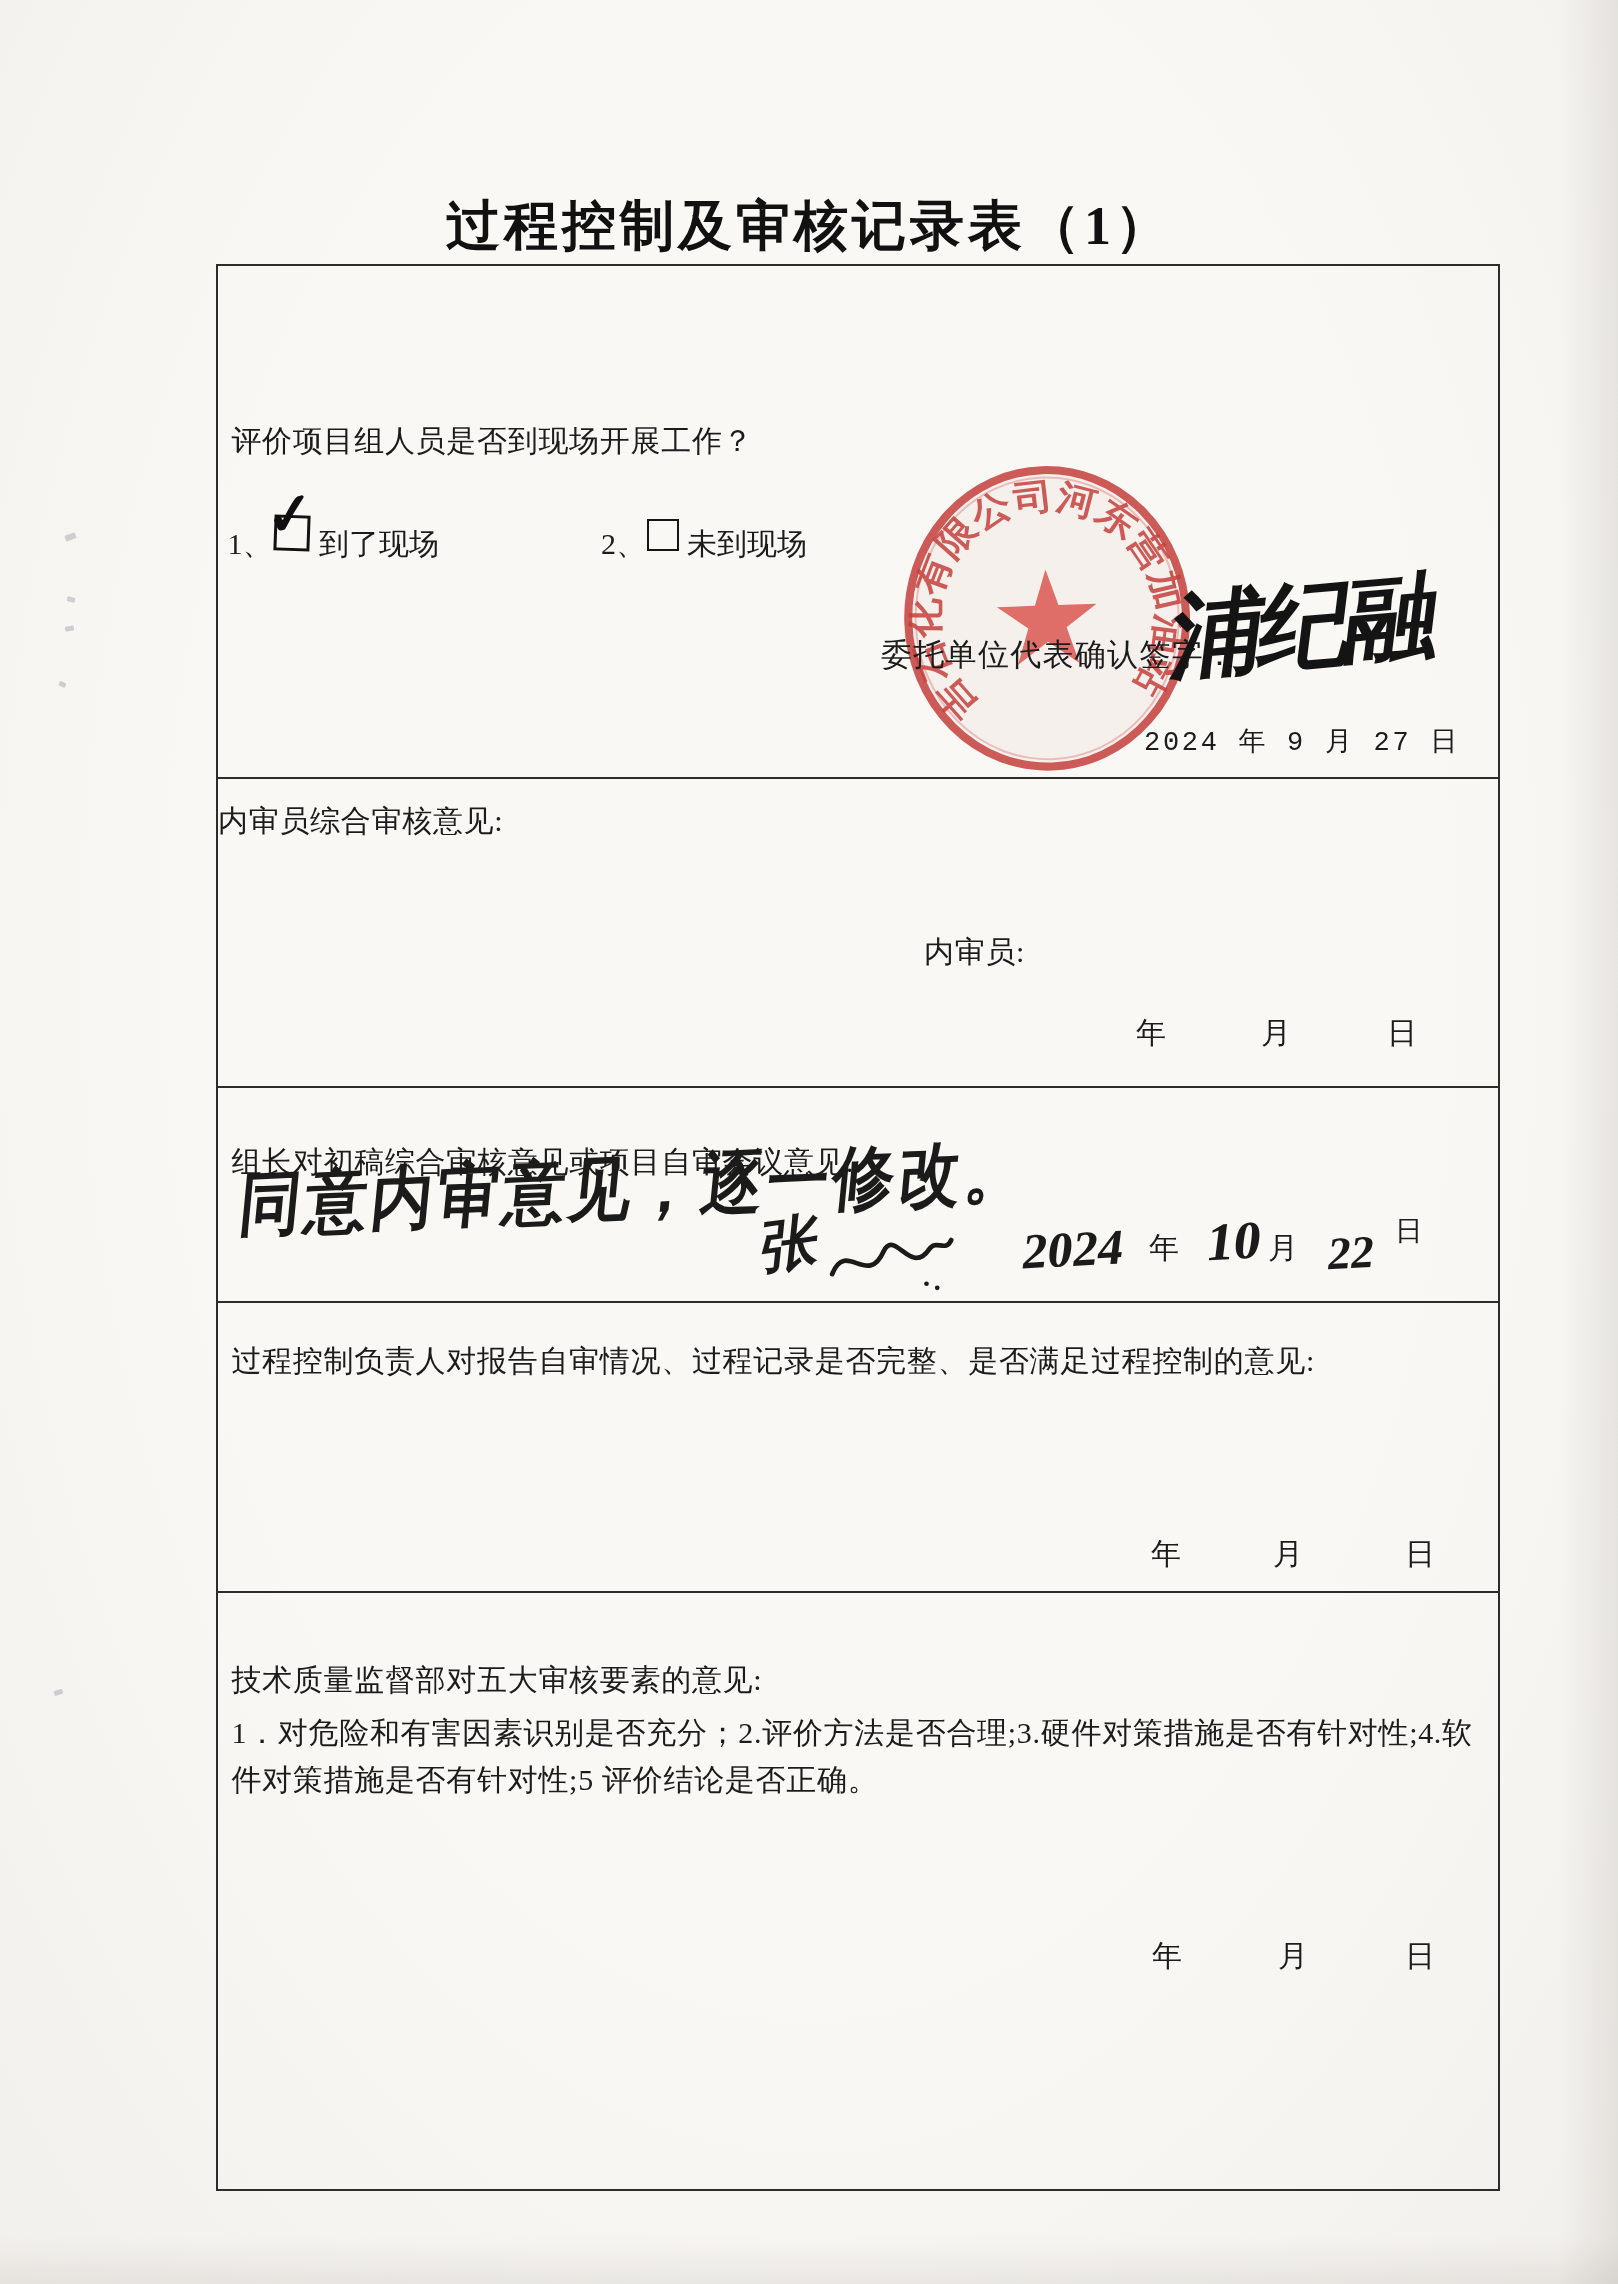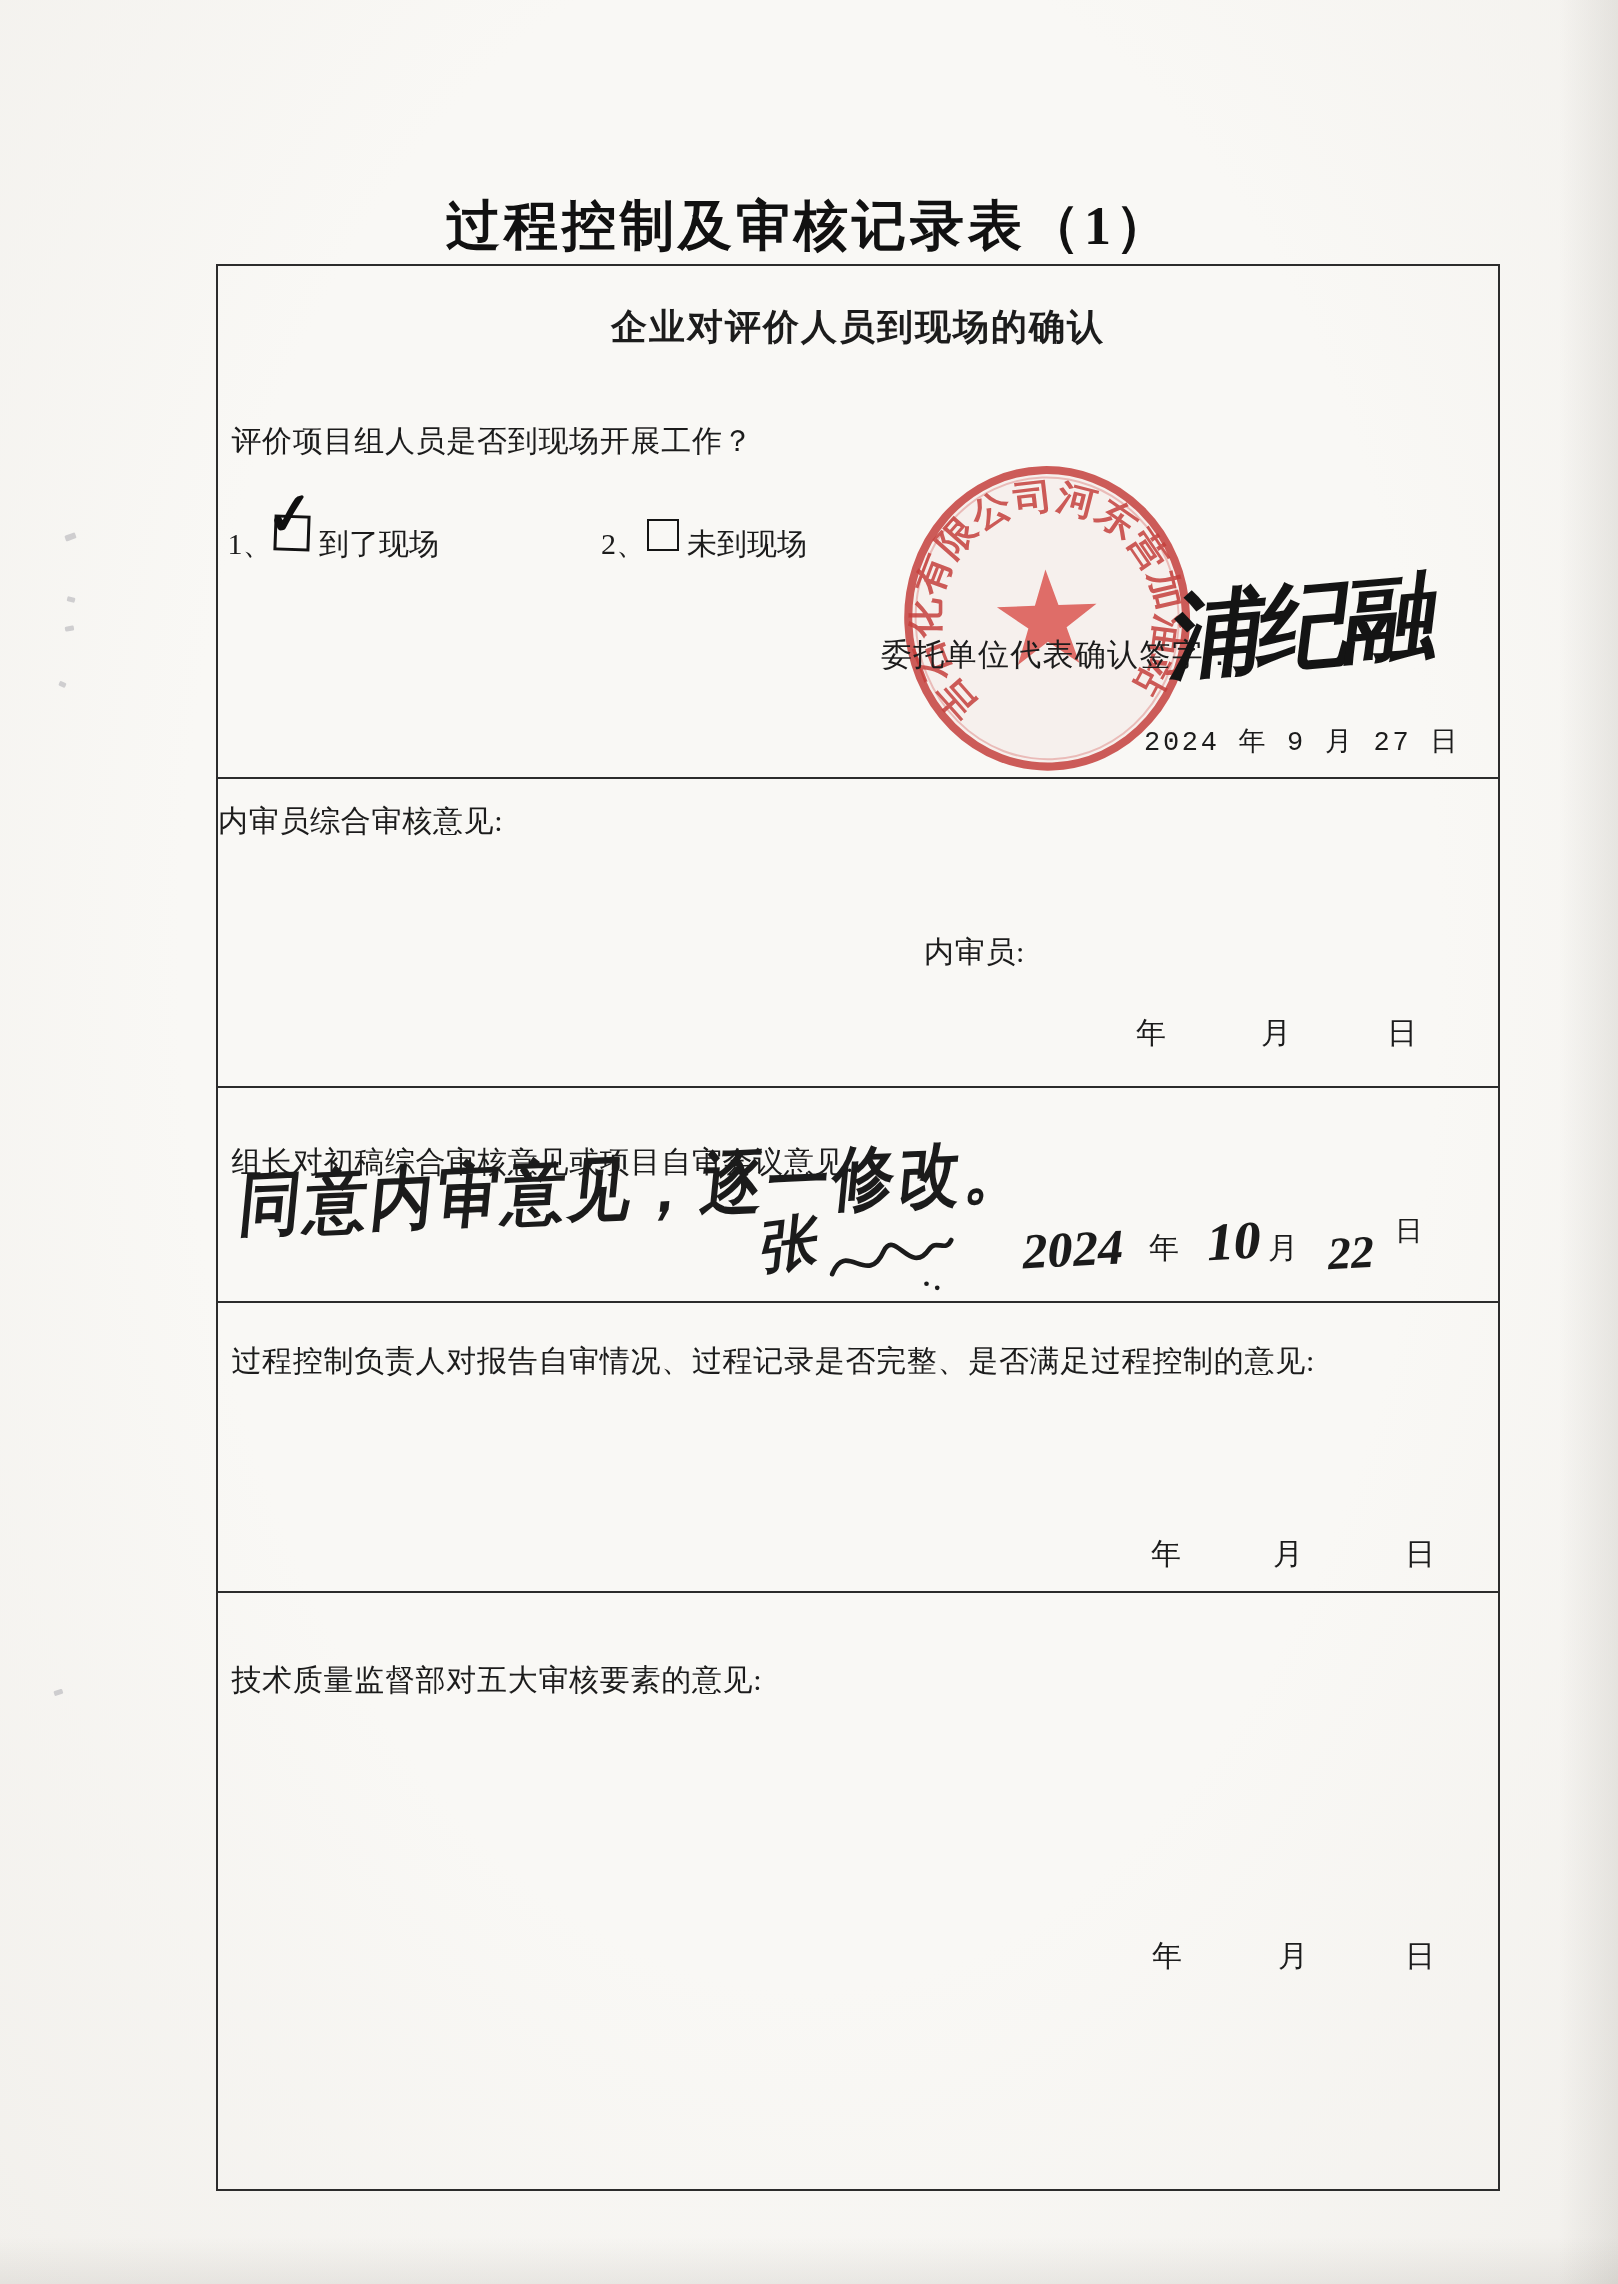--- a/index.html
+++ b/index.html
@@ -69,21 +69,20 @@
   <div class="speck" style="left:67px;top:597px;width:8px;height:5.4px;transform:rotate(15deg);"></div>
   <div class="speck" style="left:65px;top:626px;width:9.4px;height:5.4px;transform:rotate(-10deg);"></div>
   <div class="speck" style="left:59px;top:682px;width:7.4px;height:4.7px;transform:rotate(25deg);"></div>
   <div class="speck" style="left:54px;top:1690px;width:8.7px;height:5.4px;transform:rotate(-18deg);"></div>
 
   <div class="doc-title">过程控制及审核记录表（1）</div>
 
   <div class="form-table">
 
     <div class="row r1">
-      <div class="sec-header">企业对评价人员到现场的确认</div>
       <div class="lbl" style="left:13.4px;top:155px;">评价项目组人员是否到现场开展工作？</div>
 
       <span class="opt-num" style="left:9.4px;top:258px;">1、</span>
       <span class="cbox checked" style="left:56px;top:249px;"></span>
       <span class="checkmark" style="left:48px;top:220px;">✓</span>
       <span class="opt-label" style="left:101px;top:258px;">到了现场</span>
 
       <span class="opt-num" style="left:383px;top:258px;">2、</span>
       <span class="cbox empty" style="left:429px;top:253px;"></span>
       <span class="opt-label" style="left:469px;top:258px;">未到现场</span>
@@ -130,20 +129,21 @@
 
     <div class="row r4">
       <div class="lbl" style="left:13.4px;top:38px;">过程控制负责人对报告自审情况、过程记录是否完整、是否满足过程控制的意见:</div>
       <span class="ymd" style="left:933px;top:231px;">年</span>
       <span class="ymd" style="left:1055px;top:231px;">月</span>
       <span class="ymd" style="left:1187px;top:231px;">日</span>
     </div>
 
     <div class="row r5">
       <div class="lbl" style="left:13.4px;top:67px;">技术质量监督部对五大审核要素的意见:</div>
+      <div class="criteria">1．对危险和有害因素识别是否充分；2.评价方法是否合理;3.硬件对策措施是否有针对性;4.软件对策措施是否有针对性;5 评价结论是否正确。</div>
       <span class="ymd" style="left:934px;top:343px;">年</span>
       <span class="ymd" style="left:1060px;top:343px;">月</span>
       <span class="ymd" style="left:1187px;top:343px;">日</span>
     </div>
 
   </div>
 </div>
 
 
 </body></html>

